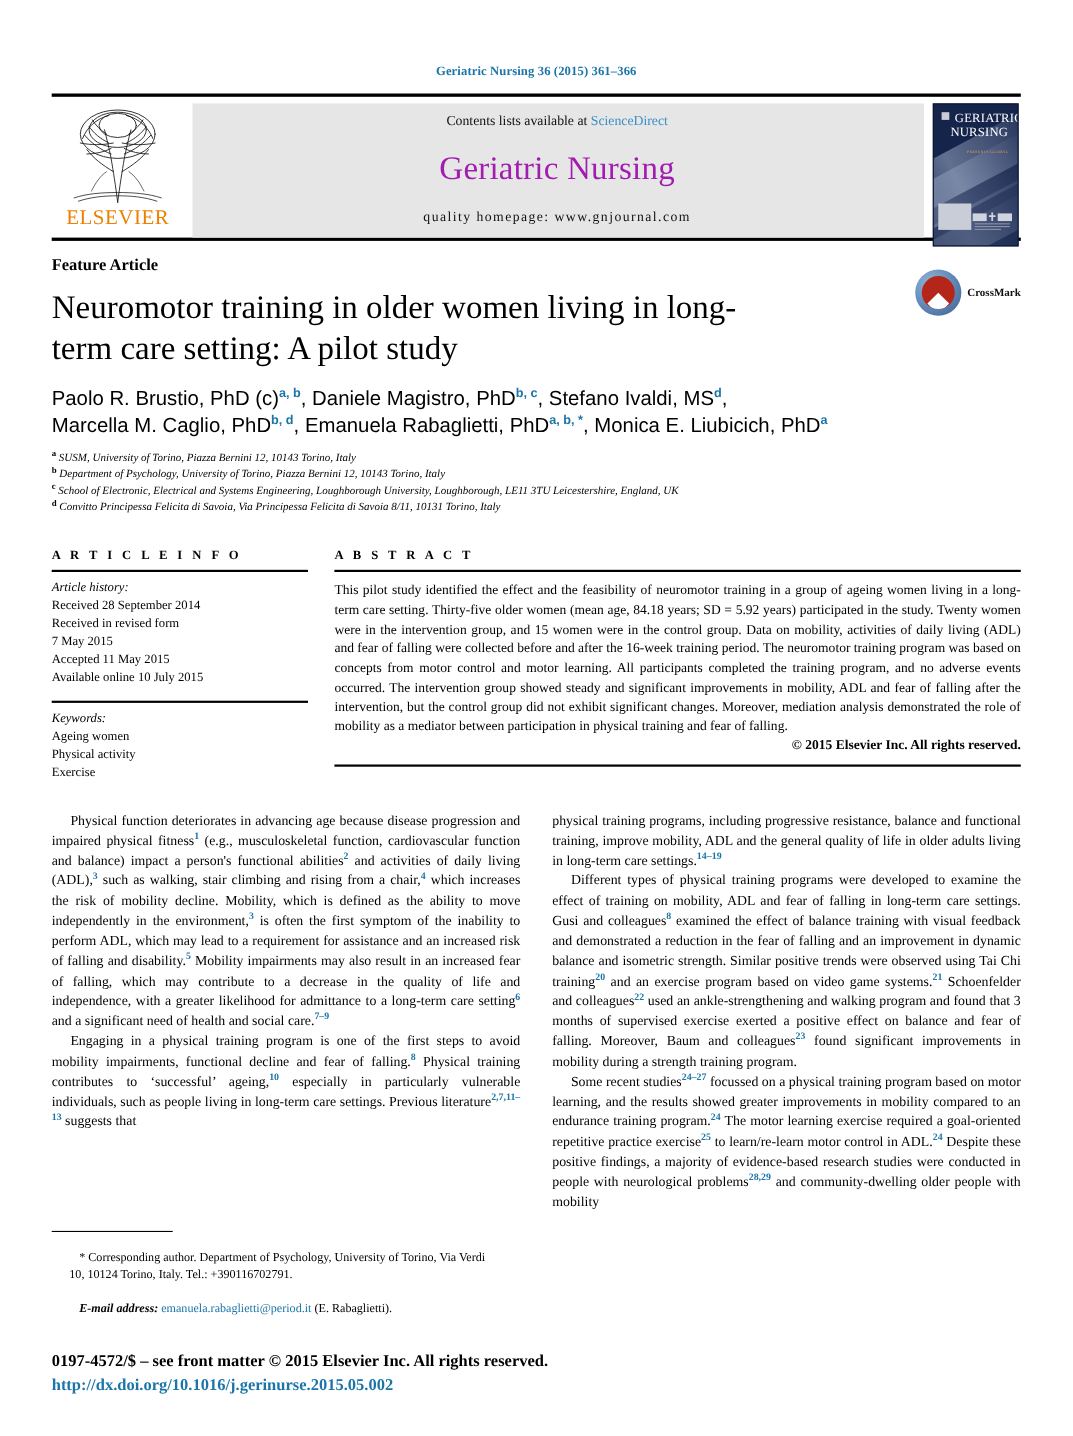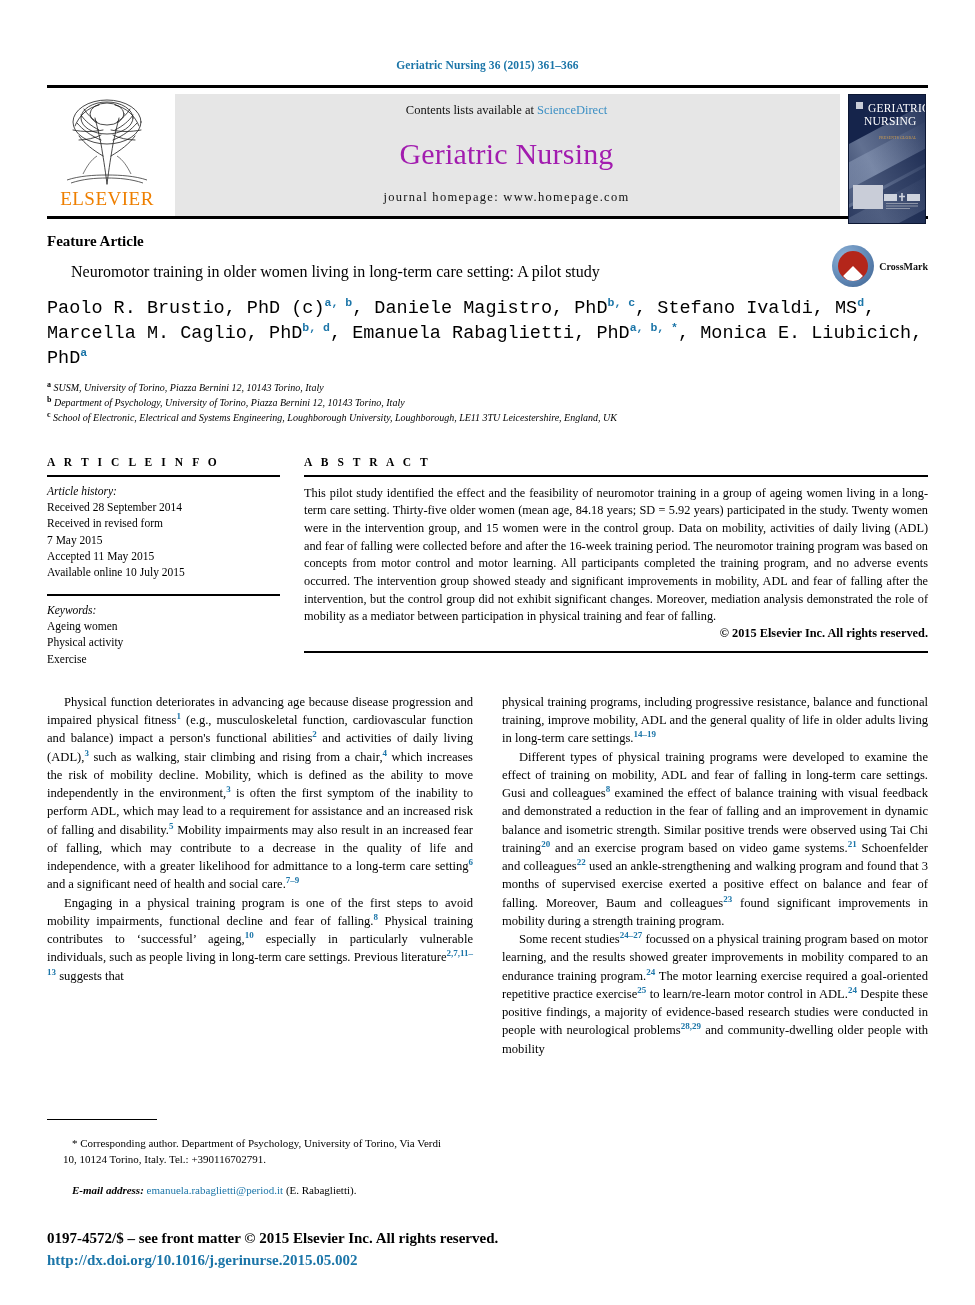--- a/index.html
+++ b/index.html
@@ -164,26 +164,25 @@
     padding-top: 14px;
     position: relative;
   }
   .feature-label {
     font-size: 15px;
     font-weight: bold;
     font-family: "Liberation Serif", serif;
     margin-bottom: 12px;
   }
   .article-title {
-    font-size: 16px;
+    font-size: 30px;
     line-height: 1.22;
     font-family: "Liberation Serif", serif;
     max-width: 640px;
     margin-bottom: 14px;
-    margin-left: 24px;
   }
   .crossmark {
     position: absolute;
     right: 0;
     top: 26px;
     display: flex;
     align-items: center;
     gap: 5px;
   }
   .cm-badge {
@@ -208,21 +207,21 @@
   }
   .cm-text {
     font-size: 10px;
     font-weight: bold;
     font-family: "Liberation Serif", serif;
     color: #111;
   }
   .authors {
     font-size: 18.5px;
     line-height: 1.36;
-    font-family: Liberation Mono, monospace;
+    font-family: Liberation Sans, sans-serif;
     max-width: 900px;
   }
   .authors sup, .sup {
     color: #1b75a8;
     font-size: 11.5px;
     font-weight: bold;
     vertical-align: super;
     line-height: 0;
   }
   .affils {
@@ -385,21 +384,21 @@
           </svg>
         </div>
         <div class="elsevier-word">ELSEVIER</div>
       </div>
 
       <div class="journal-band">
         <div class="contents-line">
           <span>Contents lists available at </span><span class="sd">ScienceDirect</span>
         </div>
         <div class="journal-name">Geriatric Nursing</div>
-        <div class="journal-home">journal homepage: www.homepage.com</div>
+        <div class="journal-home">quality homepage: www.gnjournal.com</div>
       </div>
 
       <div class="cover-block">
         <div class="cover">
           <div class="swoosh" style="top:34px;"></div>
           <div class="swoosh" style="top:62px; left:-70px; opacity:.8;"></div>
           <div class="swoosh" style="top:88px; left:-40px; opacity:.55;"></div>
           <div class="swoosh" style="top:112px; left:-60px; opacity:.4;"></div>
           <div class="c-dot"></div>
           <div class="c-title">
@@ -437,20 +436,21 @@
 
     <div class="authors">
       <span>Paolo R. Brustio, PhD (c)</span><sup>a, b</sup><span>, Daniele Magistro, PhD</span><sup>b, c</sup><span>, Stefano Ivaldi, MS</span><sup>d</sup><span>,</span><br>
       <span>Marcella M. Caglio, PhD</span><sup>b, d</sup><span>, Emanuela Rabaglietti, PhD</span><sup>a, b, *</sup><span>, Monica E. Liubicich, PhD</span><sup>a</sup>
     </div>
 
     <div class="affils" id="affils">
         <div><sup>a</sup><span> SUSM, University of Torino, Piazza Bernini 12, 10143 Torino, Italy</span></div>
         <div><sup>b</sup><span> Department of Psychology, University of Torino, Piazza Bernini 12, 10143 Torino, Italy</span></div>
         <div><sup>c</sup><span> School of Electronic, Electrical and Systems Engineering, Loughborough University, Loughborough, LE11 3TU Leicestershire, England, UK</span></div>
+        <div><sup>d</sup><span> Convitto Principessa Felicita di Savoia, Via Principessa Felicita di Savoia 8/11, 10131 Torino, Italy</span></div>
       </div>
   </div>
 
   <div class="infoblock">
     <div class="col-info">
       <div class="sec-head">A R T I C L E  I N F O</div>
       <div class="rule-thin"></div>
       <div class="info-body">
         <div class="lab">Article history:</div>
         <div id="history-lines">

